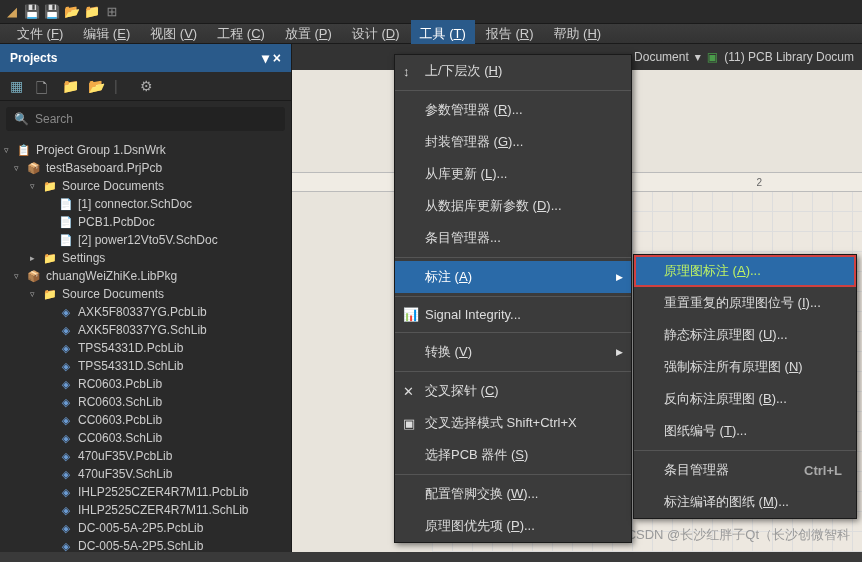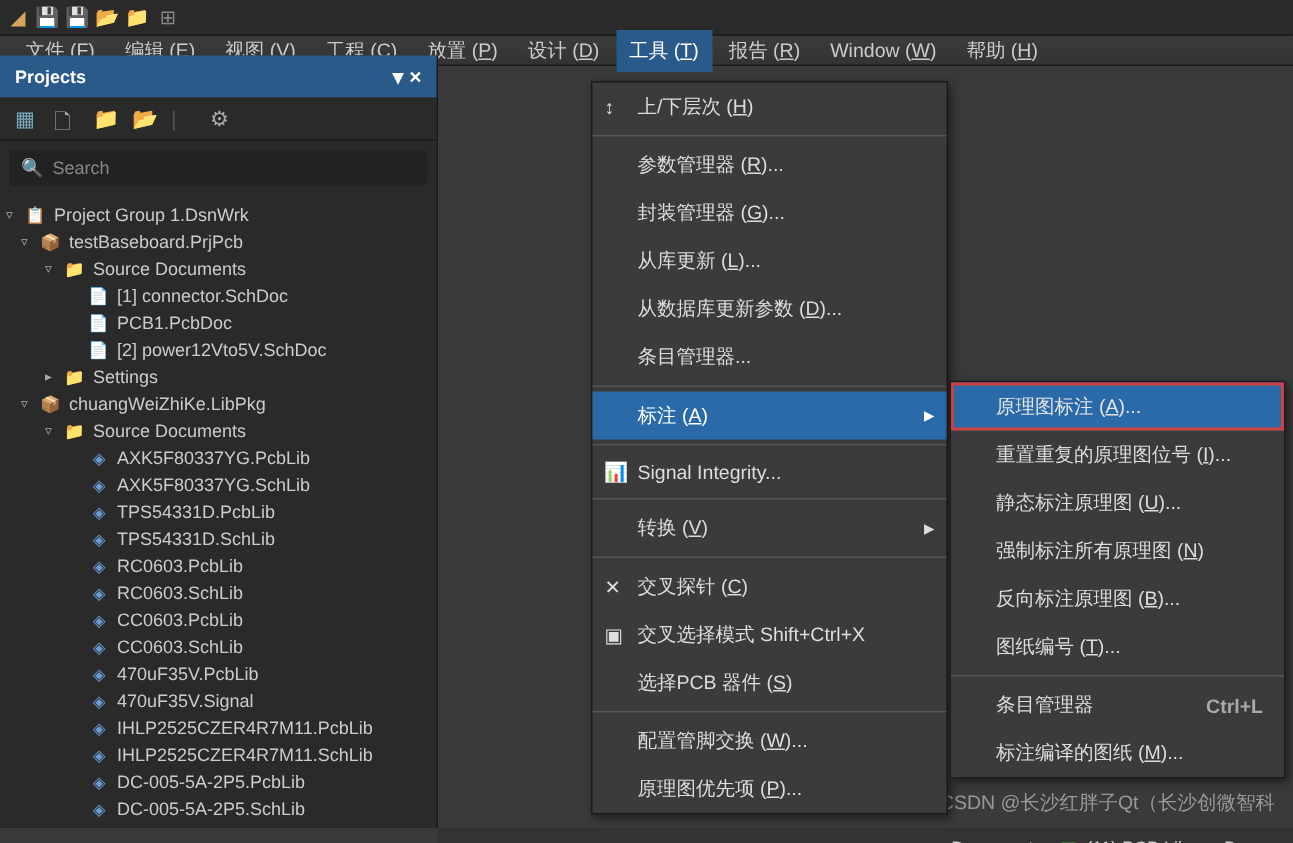--- a/index.html
+++ b/index.html
@@ -3,21 +3,21 @@
 <meta charset="utf-8">
 <style>
 * { margin: 0; padding: 0; box-sizing: border-box; font-family: "Microsoft YaHei", Arial, sans-serif; }
 body { background: #3a3a3a; color: #ccc; font-size: 12px; overflow: hidden; width: 862px; height: 562px; }
 .toolbar { height: 24px; background: #2a2a2a; display: flex; align-items: center; gap: 4px; padding: 0 4px; border-bottom: 1px solid #1a1a1a; }
 .toolbar-icon { width: 16px; height: 16px; display: flex; align-items: center; justify-content: center; font-size: 13px; }
 .menubar { height: 20px; background: linear-gradient(#3c3c3c,#333); display: flex; align-items: center; padding: 0 8px; gap: 2px; border-bottom: 1px solid #1a1a1a; }
 .menu-item { padding: 5px 9px; cursor: pointer; font-size: 13px; }
 .menu-item u { text-decoration: underline; }
 .menu-item.active { background: #2a5a8a; color: #fff; }
-.main { display: flex; height: calc(100% - 54px); align-items: flex-end; }
+.main { display: flex; height: calc(100% - 54px); }
 .sidebar { width: 292px; background: #2a2a2a; display: flex; flex-direction: column; border-right: 1px solid #1a1a1a; }
 .panel-header { background: #2a5a8a; color: #fff; padding: 6px 10px; font-weight: bold; display: flex; justify-content: space-between; align-items: center; }
 .panel-header .x { cursor: pointer; font-size: 14px; }
 .panel-tools { background: #2a2a2a; padding: 6px 10px; display: flex; gap: 10px; border-bottom: 1px solid #1a1a1a; }
 .panel-tools span { width: 16px; height: 16px; font-size: 14px; }
 .search-bar { background: #222; margin: 6px; padding: 5px 8px; border-radius: 3px; display: flex; align-items: center; gap: 6px; color: #888; }
 .tree { flex: 1; overflow: auto; padding: 4px 0; }
 .tree-row { display: flex; align-items: center; padding: 2px 4px; white-space: nowrap; cursor: default; }
 .tree-row .caret { width: 12px; font-size: 9px; color: #aaa; }
 .tree-row .ico { width: 16px; height: 14px; margin-right: 4px; display: inline-flex; align-items: center; justify-content: center; font-size: 11px; }
@@ -33,21 +33,21 @@
 .ruler { position: absolute; top: 128px; left: 0; right: 0; height: 20px; background: #f0ece4; border-top: 1px solid #bbb; border-bottom: 1px solid #bbb; display: flex; align-items: center; justify-content: flex-end; padding-right: 100px; font-size: 10px; color: #666; }
 .grid { position: absolute; top: 148px; left: 140px; right: 0; bottom: 0; background-image: repeating-linear-gradient(0deg,#ddd 0,#ddd 1px,transparent 1px,transparent 20px),repeating-linear-gradient(90deg,#ddd 0,#ddd 1px,transparent 1px,transparent 20px); background-color: #ede8e0; }
 .dropdown { position: absolute; background: #3b3b3b; border: 1px solid #1a1a1a; box-shadow: 2px 2px 6px rgba(0,0,0,.5); min-width: 238px; }
 .dropdown.main-dd { top: 54px; left: 394px; }
 .dropdown.sub-dd { top: 254px; left: 633px; min-width: 224px; }
 .dd-item { display: flex; align-items: center; padding: 7px 14px 7px 8px; font-size: 13px; color: #ddd; position: relative; }
 .dd-item .dd-ico { width: 22px; font-size: 13px; }
 .dd-item .arrow { position: absolute; right: 8px; font-size: 9px; }
 .dd-item .shortcut { position: absolute; right: 14px; color: #aaa; font-weight: bold; }
 .dd-item.hi { background: #2a6aa8; color: #ffffff; }
-.dd-item.hi2 { background: #2a6aa8; color: #e5e5e5; outline: 2px solid #d04040; outline-offset: -2px; }
+.dd-item.hi2 { background: #2a6aa8; color: #bef264; outline: 2px solid #d04040; outline-offset: -2px; }
 .dd-sep { height: 1px; background: #555; margin: 3px 0; }
 .watermark { position: absolute; bottom: 8px; right: 12px; color: #999; font-size: 13px; }
 </style>
 </head>
 <body>
 
 <div class="toolbar">
   <span class="toolbar-icon" style="color:#d4a55b">◢</span>
   <span class="toolbar-icon" style="color:#7ab">💾</span>
   <span class="toolbar-icon" style="color:#7ab">💾</span>
@@ -58,21 +58,20 @@
 
 <div class="menubar" id="menubar">
     <div class="menu-item">文件 (<u>F</u>)</div>
     <div class="menu-item">编辑 (<u>E</u>)</div>
     <div class="menu-item">视图 (<u>V</u>)</div>
     <div class="menu-item">工程 (<u>C</u>)</div>
     <div class="menu-item">放置 (<u>P</u>)</div>
     <div class="menu-item">设计 (<u>D</u>)</div>
     <div class="menu-item active">工具 (<u>T</u>)</div>
     <div class="menu-item">报告 (<u>R</u>)</div>
-    <div class="menu-item">Window (<u>W</u>)</div>
     <div class="menu-item">帮助 (<u>H</u>)</div>
   </div>
 
 <div class="main">
   <div class="sidebar">
     <div class="panel-header">
       <span>Projects</span>
       <span class="x">▾ ×</span>
     </div>
     <div class="panel-tools">
@@ -174,21 +173,21 @@
           <span>CC0603.SchLib</span>
         </div>
         <div class="tree-row l3">
           <span class="caret"></span>
           <span class="ico lib">◈</span>
           <span>470uF35V.PcbLib</span>
         </div>
         <div class="tree-row l3">
           <span class="caret"></span>
           <span class="ico lib">◈</span>
-          <span>470uF35V.Signal</span>
+          <span>470uF35V.SchLib</span>
         </div>
         <div class="tree-row l3">
           <span class="caret"></span>
           <span class="ico lib">◈</span>
           <span>IHLP2525CZER4R7M11.PcbLib</span>
         </div>
         <div class="tree-row l3">
           <span class="caret"></span>
           <span class="ico lib">◈</span>
           <span>IHLP2525CZER4R7M11.SchLib</span>

